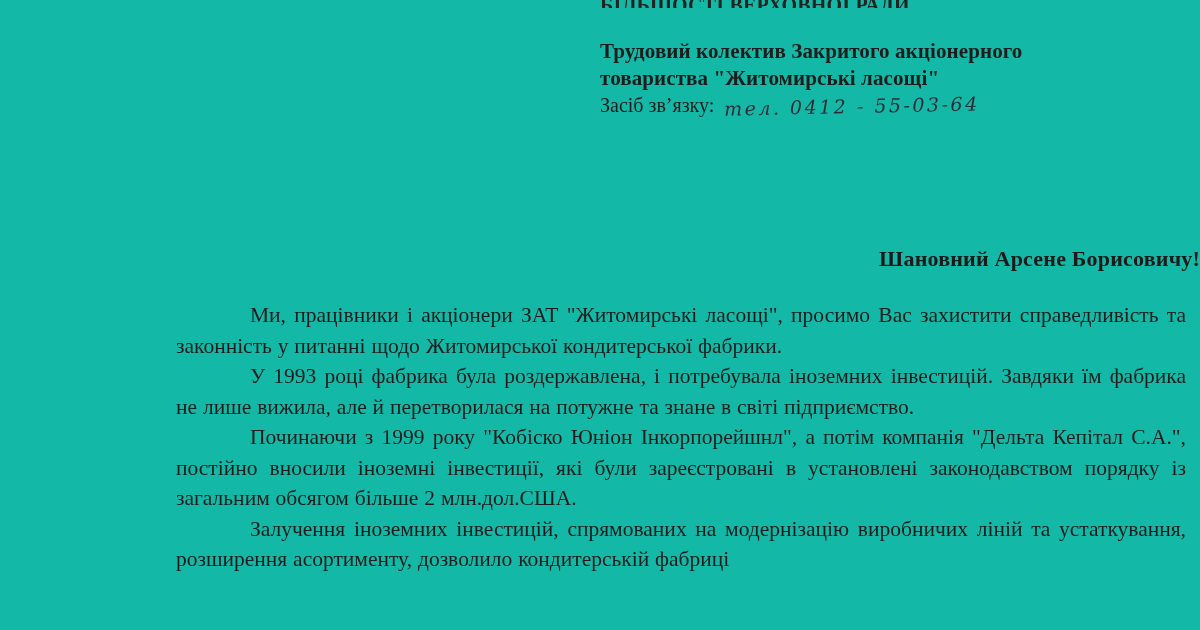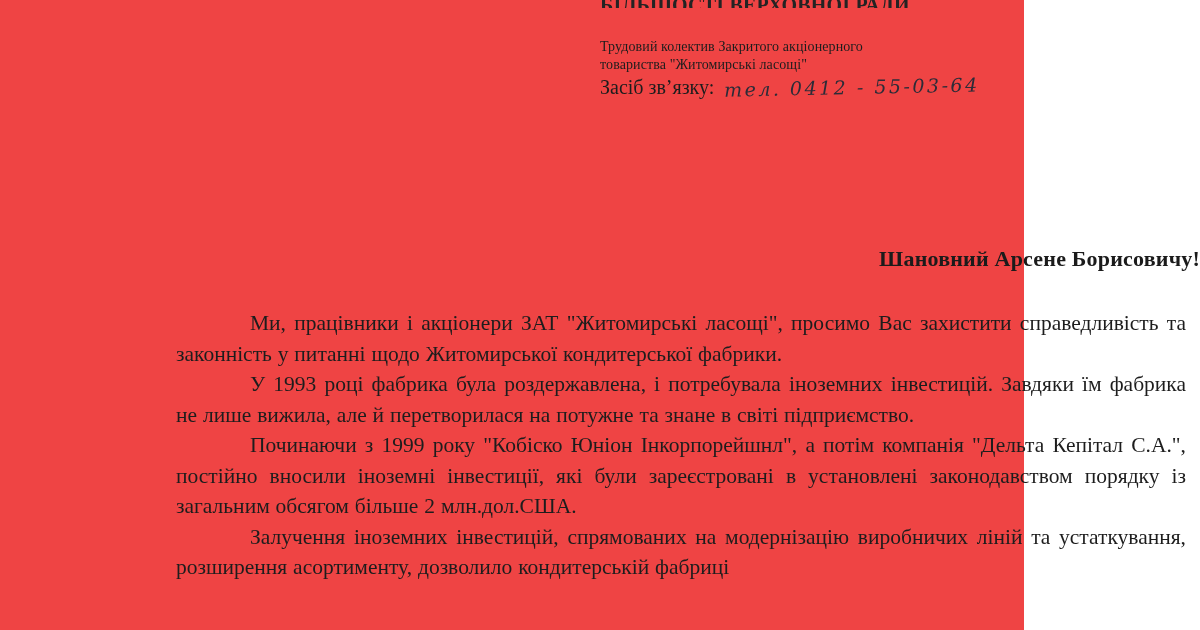--- a/index.html
+++ b/index.html
@@ -9,23 +9,23 @@
   }
   body {
     width: 1200px;
     height: 630px;
     overflow: hidden;
     font-family: "Liberation Serif", serif;
     color: #1b1b1b;
   }
   .page {
     position: relative;
-    width: 1024px;
+    width: 1200px;
     height: 630px;
-    background: #ef4444;
+    background: #14b8a6;
   }
 
   
   .top-cut {
     position: absolute;
     left: 600px;
     top: -6px;
     width: 560px;
     height: 14px;
     overflow: hidden;
@@ -37,35 +37,35 @@
   }
 
   
   .addressee {
     position: absolute;
     left: 600px;
     top: 38px;
     width: 566px;
   }
   .addressee .org {
-    font-size: 14px;
-    font-weight: normal;
+    font-size: 21px;
+    font-weight: bold;
     line-height: 1.28;
     color: #1d1d1d;
     letter-spacing: 0.1px;
   }
   .addressee .addr {
     font-size: 20px;
     line-height: 1.3;
     margin-top: 5px;
     color: #1d1d1d;
   }
   .addressee .contact-row {
     display: flex;
-    align-items: flex-start;
+    align-items: flex-end;
     margin-top: 2px;
   }
   .addressee .contact-label {
     font-size: 20px;
     color: #1d1d1d;
     white-space: nowrap;
   }
   .handwritten {
     font-family: "DejaVu Serif", serif;
     font-style: italic;
@@ -88,21 +88,21 @@
     font-size: 22px;
     font-weight: bold;
     color: #1b1b1b;
     letter-spacing: 0.2px;
   }
 
   
   .body {
     position: absolute;
     left: 176px;
-    top: 308px;
+    top: 300px;
     width: 1010px;
   }
   .body p {
     margin: 0;
     font-size: 21.5px;
     line-height: 1.42;
     text-align: justify;
     text-indent: 74px;
     color: #1d1d1d;
     word-spacing: 0.5px;

